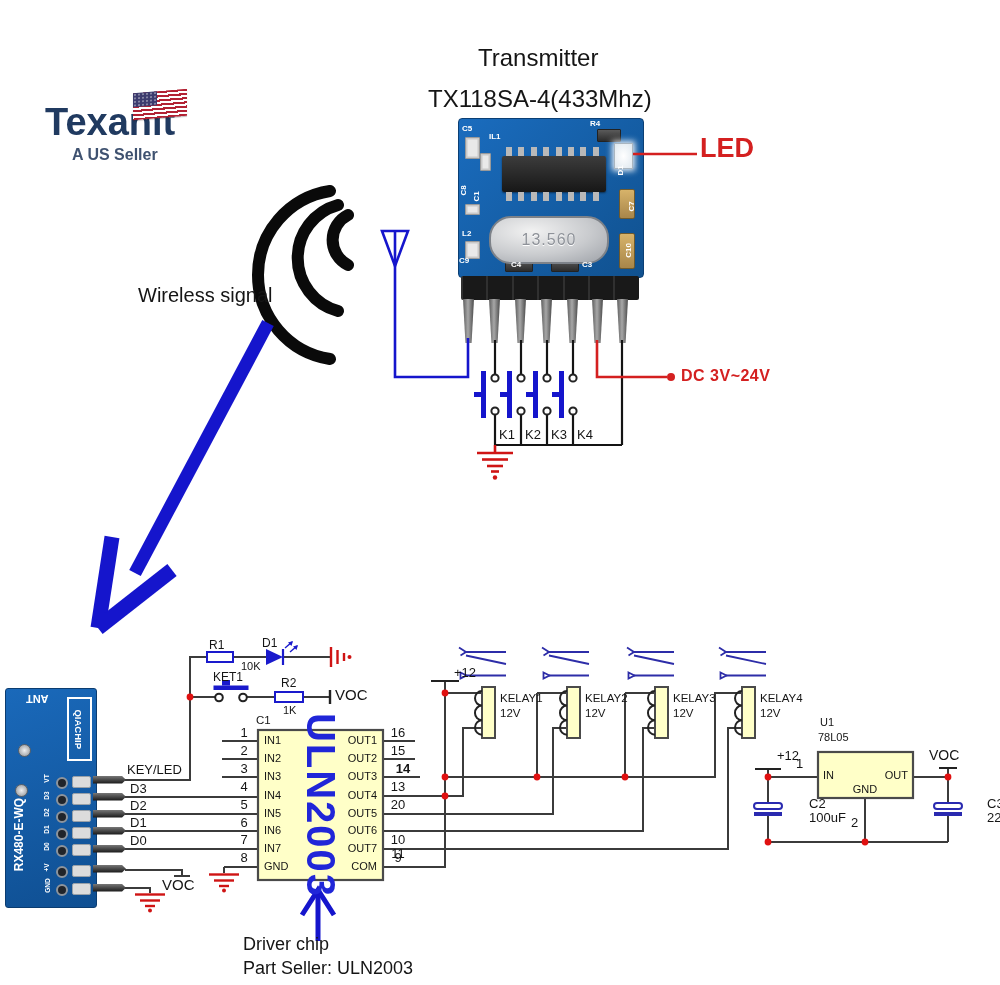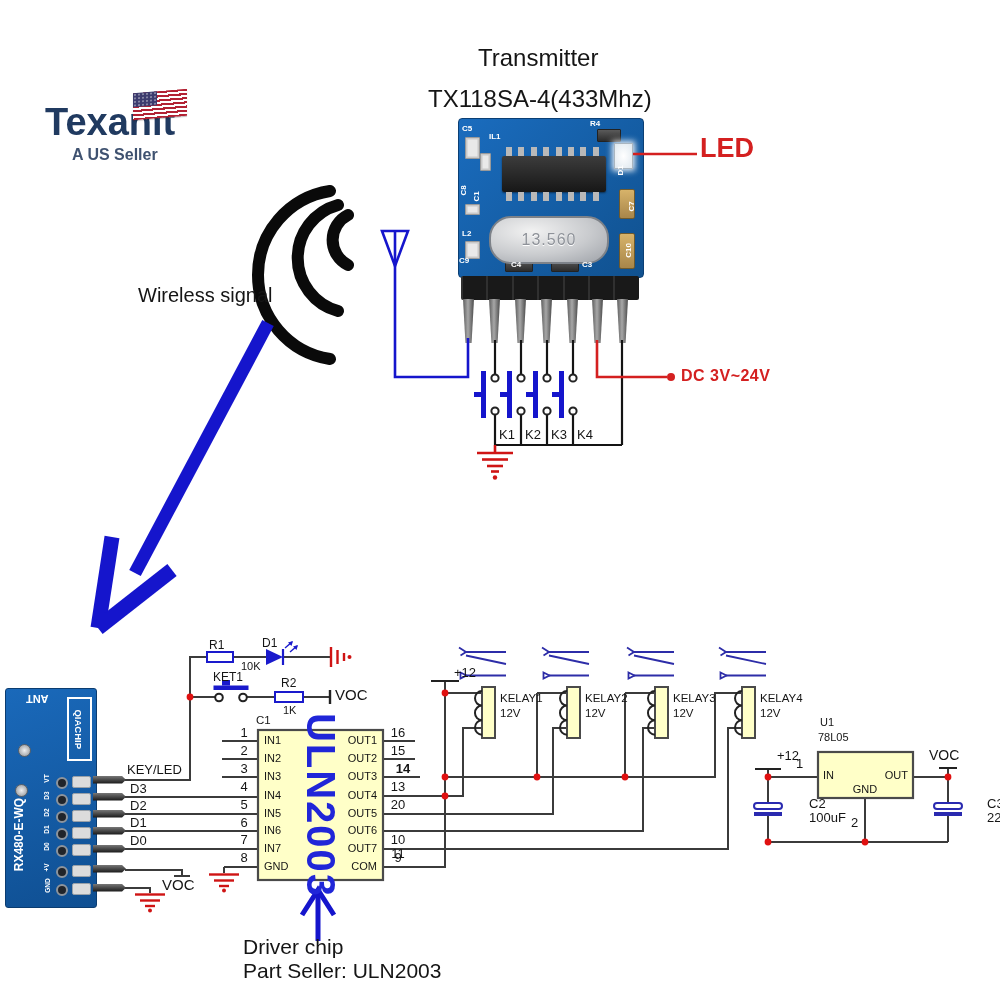--- a/index.html
+++ b/index.html
@@ -2,21 +2,21 @@
 <html><head>
 <meta charset="utf-8">
 <style>
   html,body{margin:0;padding:0;background:#fff;}
   #page{position:relative;width:1000px;height:985px;background:#fff;overflow:hidden;
         font-family:"Liberation Sans","DejaVu Sans",sans-serif;color:#111;}
   .lbl{position:absolute;white-space:nowrap;font-size:13px;line-height:1.1;color:#151515;}
   .c{text-align:center;} .r{text-align:right;}
   .s8{font-size:8px;} .s11{font-size:11px;} .s115{font-size:11.5px;} .s12{font-size:12px;}
   .s125{font-size:13px;margin-left:20px;} .s135{font-size:11px;} .s14{font-size:14px;} .s15{font-size:15px;}
-  .s16{font-size:16px;} .s20{font-size:20px;} .s21{font-size:21px;}
+  .s16{font-size:16px;} .s20{font-size:20px;} .s21{font-size:18px;}
   .s24{font-size:24px;} .s27{font-size:27px;} .s36{font-size:36px;} .s38{font-size:38px;}
   .b{font-weight:bold;} .red{color:#d42020;font-weight:bold;} .blue{color:#1414d8;} .white{color:#fff;}
   .rotccw{transform:rotate(-90deg);} .rot180{transform:rotate(180deg);}
   svg.overlay{position:absolute;left:0;top:0;}
   
   #txpcb{position:absolute;left:458px;top:118px;width:184px;height:158px;background:linear-gradient(135deg,#1a6cbe,#10518f);border:1px solid #0b3f74;border-radius:4px;}
   .smd{position:absolute;background:#e9e9e9;border:1px solid #9a9a9a;border-radius:1px;box-shadow:inset 0 0 0 1.5px #c9c9c9;}
   .goldc{position:absolute;background:linear-gradient(#d7b36a,#a8864a);border:1px solid #6e5a2e;border-radius:2px;}
   .darkc{position:absolute;background:linear-gradient(#5a5a5a,#2c2c2c);border:1px solid #222;border-radius:1px;}
   #txchip{position:absolute;left:502px;top:156px;width:104px;height:36px;background:linear-gradient(#3c3c3c,#171717);border-radius:2px;box-shadow:0 1px 2px rgba(0,0,0,.5);}

